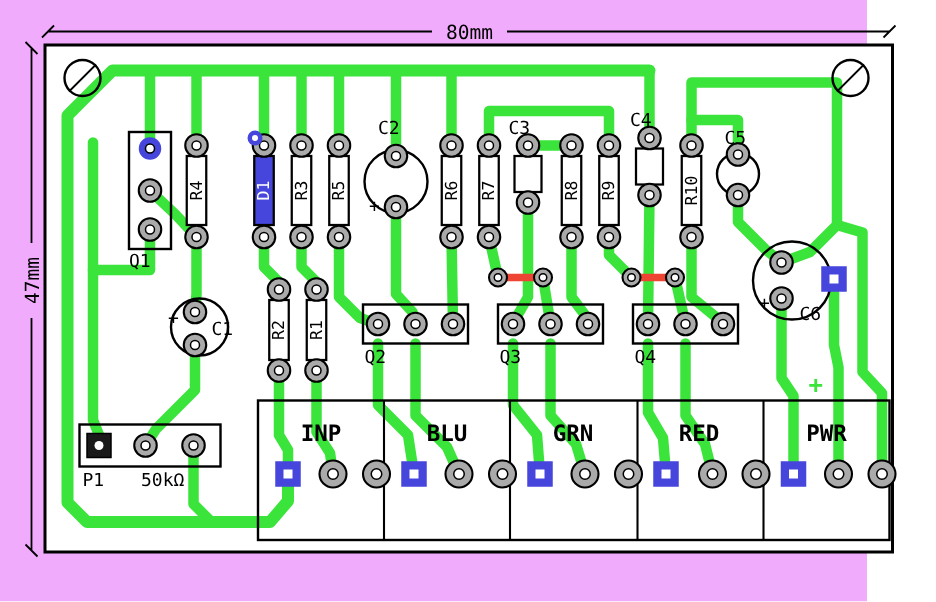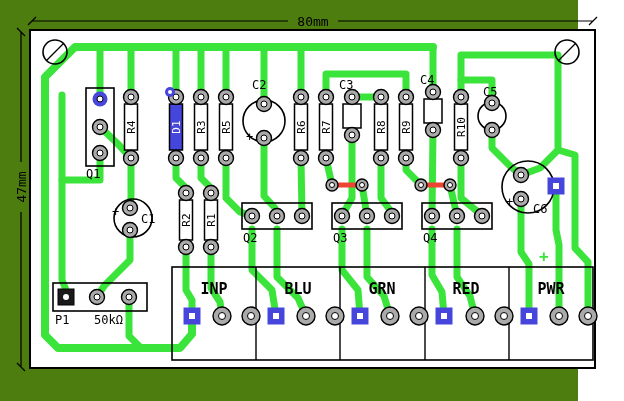--- a/index.html
+++ b/index.html
@@ -1,19 +1,19 @@
 <!DOCTYPE html>
 <html style="--trace: #3be43b; --jumper: #ee4433; --blue: #4646dd; --pad: #aaaaaa;"><head>
 <meta charset="utf-8">
 <style>
   :root{
     --trace:#3be43b; --jumper:#ee4433; --blue:#4646dd; --pad:#aaaaaa;
   }
   html,body{margin:0;padding:0;background:#fff;}
-  .stage{position:relative;width:578px;height:401px;background:#4d7c0f;font-family:"DejaVu Sans Mono",monospace;}
+  .stage{position:relative;width:578px;height:401px;background:#f0abfc;font-family:"DejaVu Sans Mono",monospace;}
   .board{fill:#fff;stroke:#000;stroke-width:2;}
   .fillw{fill:#fff;stroke:none;}
   .outl{fill:none;stroke:#000;stroke-width:1.6;}
   .thin{stroke:#000;stroke-width:1.2;fill:none;}
   .thin15{stroke:#000;stroke-width:1.4;fill:none;}
   .trc{fill:none;stroke:var(--trace);stroke-width:7;stroke-linecap:round;stroke-linejoin:round;}
   .w8{stroke-width:8;}
   .jmp{stroke:var(--jumper);stroke-width:5;stroke-linecap:round;fill:none;}
   .padring{fill:var(--pad);stroke:#000;stroke-width:1.4;}
   .padhole{fill:#fff;stroke:#000;stroke-width:1;}

